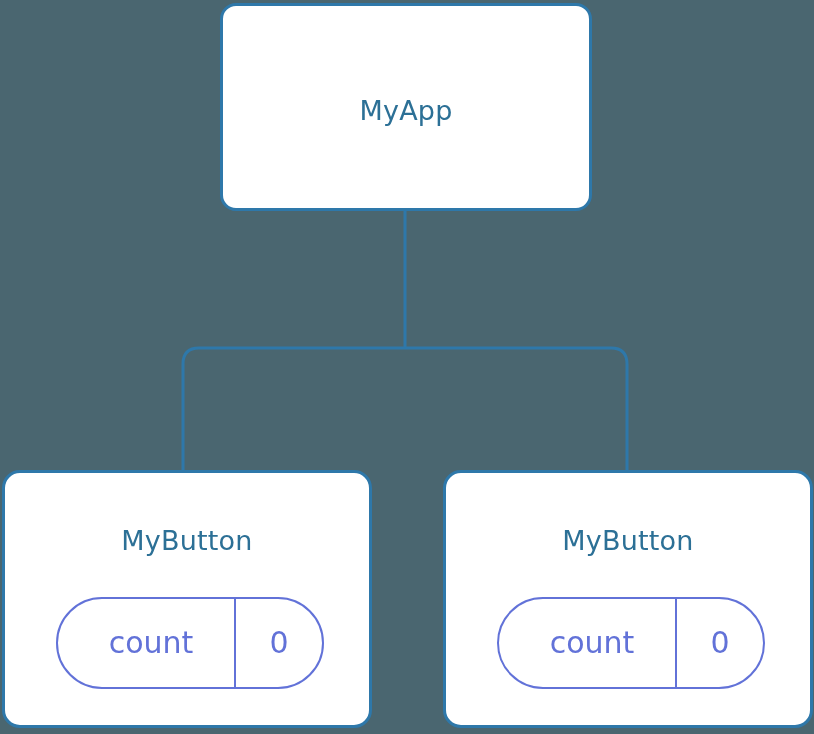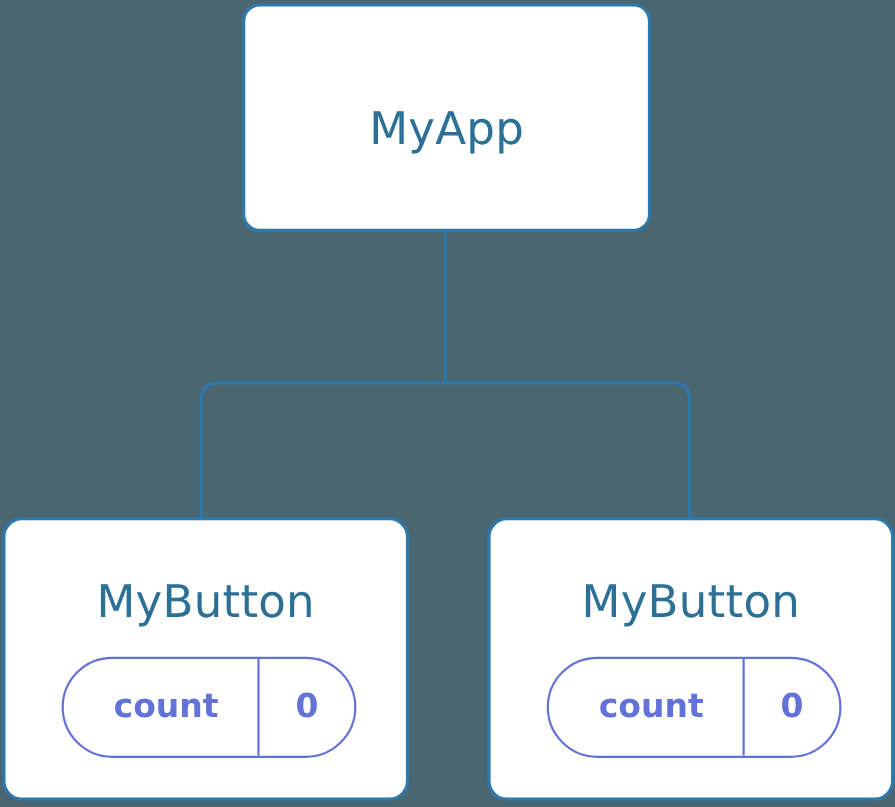--- a/index.html
+++ b/index.html
@@ -57,21 +57,21 @@
 
   .node-child-left  { left: 2px; }
   .node-child-right { left: 443px; }
 
   .node-title {
     position: absolute;
     left: 0;
     right: 0;
     text-align: center;
     color: #2c7096;
-    font-size: 41px;
+    font-size: 27px;
     font-weight: 400;
     letter-spacing: 0.2px;
     line-height: 1;
     white-space: nowrap;
   }
 
   .node-root .node-title {
     top: 91px;
   }
 
@@ -95,21 +95,21 @@
     background: #ffffff;
   }
 
   .pill-key,
   .pill-val {
     display: flex;
     align-items: center;
     justify-content: center;
     color: #6272d8;
     font-size: 30px;
-    font-weight: 700;
+    font-weight: 400;
     line-height: 1;
     white-space: nowrap;
   }
 
   .pill-key {
     flex: 0 0 176px;
     padding-left: 10px;
     box-sizing: border-box;
   }
 

